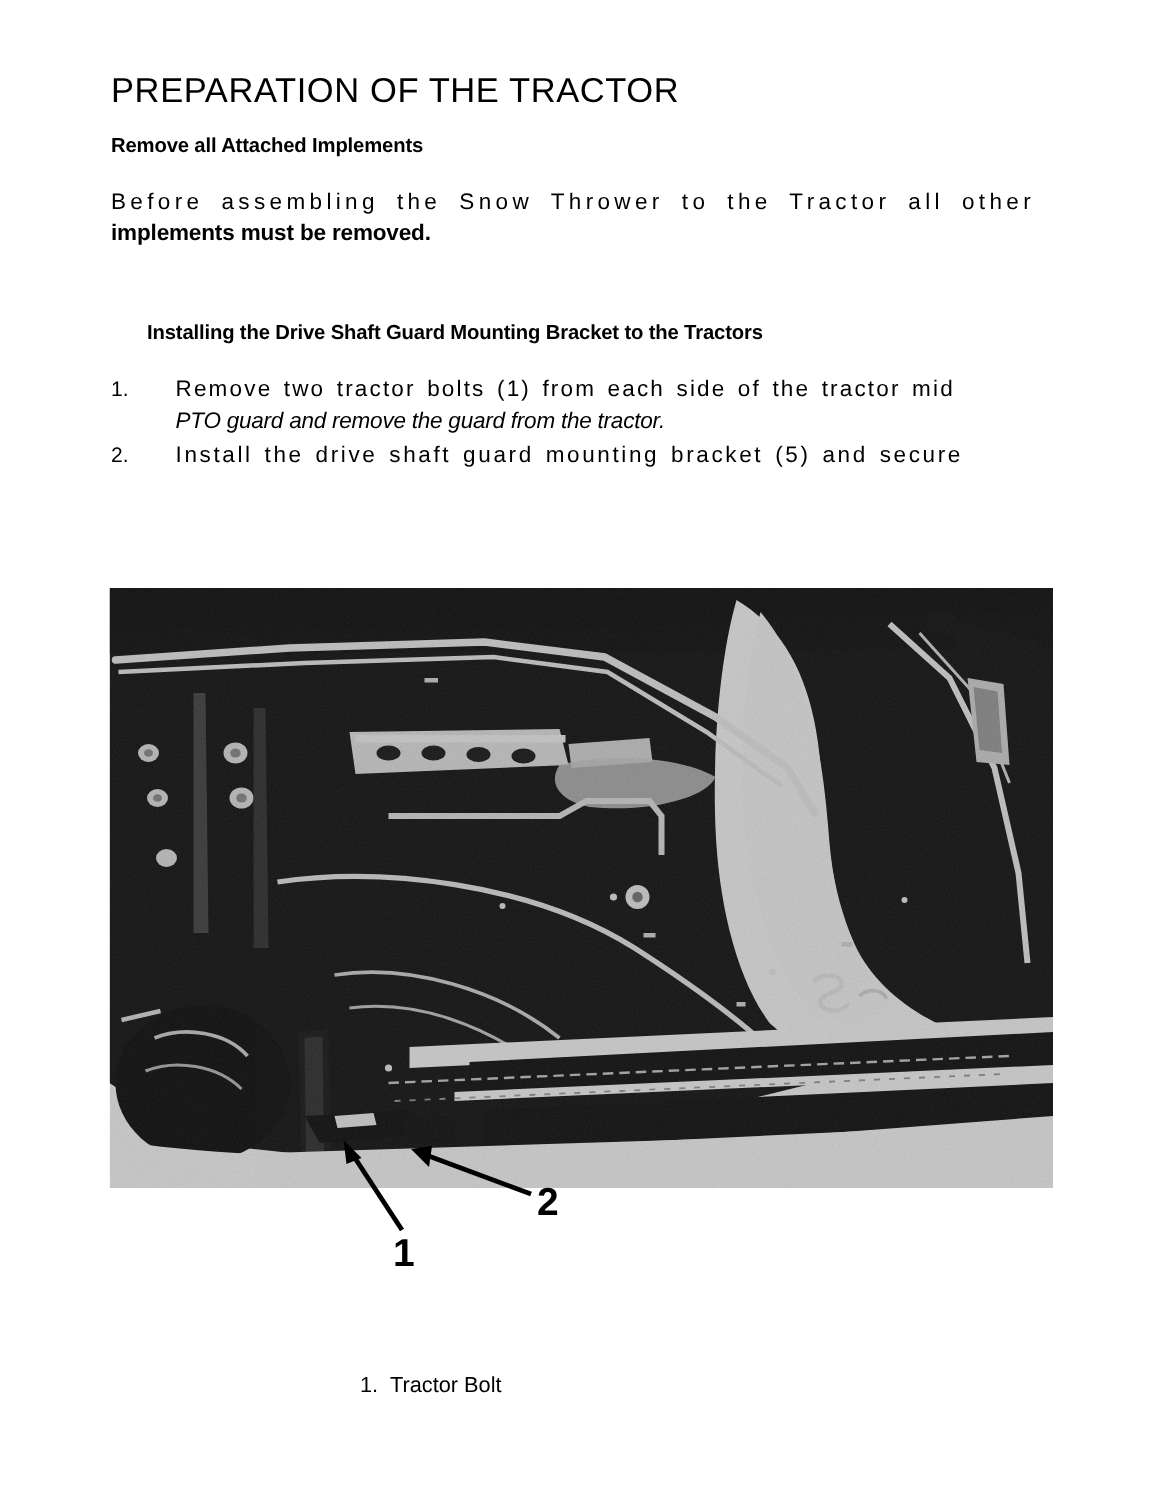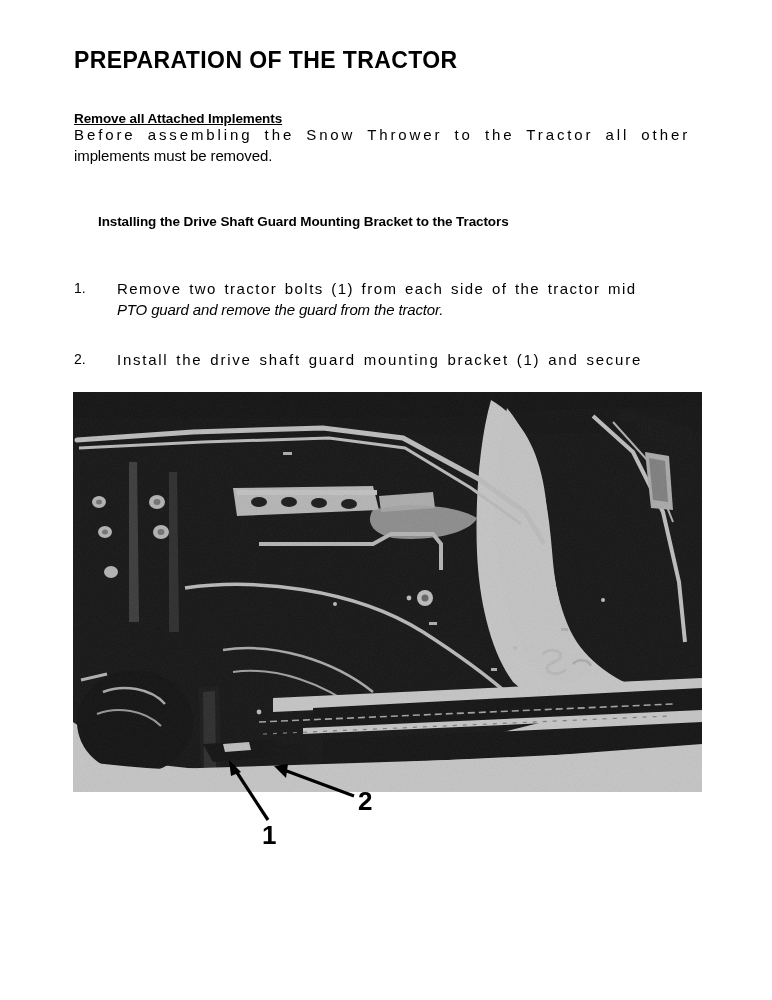--- a/index.html
+++ b/index.html
@@ -21,53 +21,54 @@
     inset: 0;
     background: #ffffff;
   }
 
   
   .title {
     position: absolute;
     left: 74px;
     top: 32px;
     font-size: 23px;
-    font-weight: bold;
+    font-weight: normal;
     letter-spacing: 0.4px;
     white-space: nowrap;
   }
 
   .subhead {
     position: absolute;
     left: 74px;
     font-size: 13.5px;
     font-weight: bold;
     letter-spacing: -0.1px;
     white-space: nowrap;
   }
-  .subhead-1 { top: 100px; text-decoration: underline; }
+  .subhead-1 { top: 78px; }
   .subhead-2 { top: 203px; margin-left: 24px; }
 
   .para {
     position: absolute;
     left: 74px;
     top: 124px;
     width: 636px;
     font-size: 15px;
     line-height: 21px;
   }
   .para .l1 {
     display: block;
     letter-spacing: 2.9px;
     word-spacing: 5px;
     white-space: nowrap;
   }
   .para .l2 {
     display: block;
     letter-spacing: -0.1px;
+    font-weight: bold;
   }
 
   
   .list {
     position: absolute;
     left: 74px;
     top: 249px;
     width: 648px;
     font-size: 15px;
   }
@@ -79,21 +80,20 @@
   }
   .li .num {
     position: absolute;
     left: 0;
     top: 0;
     font-size: 14px;
   }
   .li .ln1 {
     display: block;
     white-space: nowrap;
-    margin-top: 29px;
   }
   .li .ln2 {
     display: block;
     letter-spacing: -0.15px;
     font-style: italic;
   }
   .li-1 .ln1 { letter-spacing: 1.45px; word-spacing: 2px; }
   .li-2 .ln1 { letter-spacing: 1.75px; word-spacing: 2px; }
 
   
@@ -152,21 +152,21 @@
   <h2 class="subhead subhead-2">Installing the Drive Shaft Guard Mounting Bracket to the Tractors</h2>
 
   <div class="list">
     <div class="li li-1">
       <span class="num">1.</span>
       <span class="ln1">Remove two tractor bolts (1) from each side of the tractor mid</span>
       <span class="ln2">PTO guard and remove the guard from the tractor.</span>
     </div>
     <div class="li li-2">
       <span class="num">2.</span>
-      <span class="ln1">Install the drive shaft guard mounting bracket (1) and secure</span>
+      <span class="ln1">Install the drive shaft guard mounting bracket (5) and secure</span>
     </div>
   </div>
 
   <div class="photo">
     <svg class="body" viewBox="0 0 629 400" preserveAspectRatio="none">
       <defs>
         <filter id="grain">
           <feTurbulence type="fractalNoise" baseFrequency="0.9" numOctaves="3" result="n"></feTurbulence>
           <feColorMatrix in="n" type="matrix" values="0 0 0 0 0  0 0 0 0 0  0 0 0 0 0  0.9 0 0 0 -0.15" result="g"></feColorMatrix>
           <feComposite in="g" in2="SourceGraphic" operator="atop"></feComposite>
@@ -297,15 +297,18 @@
     <g>
       <line x1="354" y1="796" x2="284" y2="770" stroke="#000000" stroke-width="3.2"></line>
       <polygon points="274,766 288,764 286,778" fill="#000000"></polygon>
     </g>
   </svg>
 
   <div class="callout callout-1">1</div>
   <div class="callout callout-2">2</div>
 
   <div class="legend">
+    <div class="row">
+      <span class="n">1.</span><span>Tractor Bolt</span>
+    </div>
   </div>
 
 </div>
 
 </body></html>

